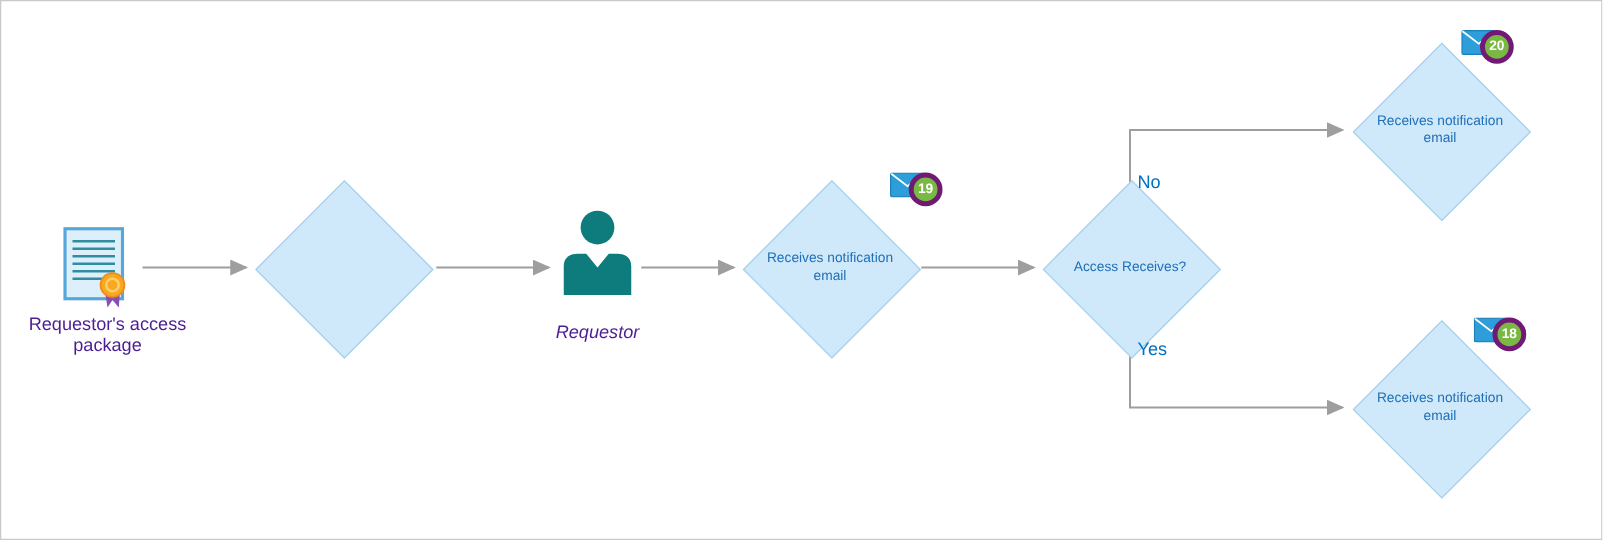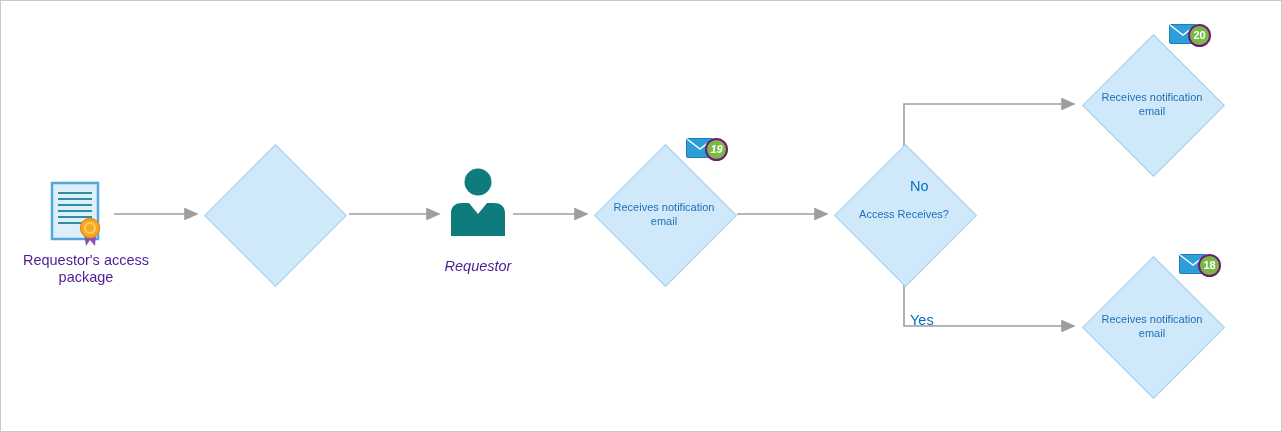--- a/index.html
+++ b/index.html
@@ -45,40 +45,39 @@
     position: absolute;
     text-align: center;
     color: #4c1d95;
     font-size: 14.5px;
     line-height: 1.15;
   }
   .branch-label {
     position: absolute;
     color: #0070c0;
     font-size: 14.5px;
-    margin-top: 40px;
   }
   .icon-abs { position: absolute; }
   
   .email {
     position: absolute;
     width: 40px; height: 34px;
   }
   .env {
     position: absolute;
     left: 0; top: 9;
     width: 28px; height: 20px;
   }
   .badge {
     position: absolute;
     right: -2px; top: 0;
     width: 19px; height: 19px;
     border-radius: 50%;
     background: #79b943;
-    border: 2px solid #701a75;
+    border: 4px solid #701a75;
     color: #ffffff;
     font-size: 11px;
     font-weight: bold;
     line-height: 19px;
     text-align: center;
     box-sizing: content-box;
   }
 </style>
 </head>
 <body>
@@ -122,21 +121,21 @@
   <svg class="icon-abs" style="left:447px; top:167px;" width="60" height="70" viewBox="0 0 60 70">
     <circle cx="30" cy="14" r="13.5" fill="#0e7c7d"></circle>
     <path d="M3,68 V45 c0,-7 5,-10 11,-10 h7 l9,11 9,-11 h7 c6,0 11,3 11,10 V68 Z" fill="#0e7c7d"></path>
   </svg>
   <div class="caption" style="left:417px; top:257px; width:120px;font-style:italic;">Requestor</div>
 
   <div class="diamond" style="left:593px; top:143px;">
     <div class="diamond-shape"></div>
     <div class="diamond-label">Receives notification email</div>
   </div>
-  <div class="email" style="left:685px; top:137px;font-style:italic;">
+  <div class="email" style="left:711px; top:137px;">
     <svg class="env" viewBox="0 0 28 20">
       <rect x="0.5" y="0.5" width="27" height="19" rx="1.5" fill="#2d9ed9" stroke="#1b7fb8"></rect>
       <path d="M1,1 L14,11 L27,1" fill="none" stroke="#ffffff" stroke-width="1.4"></path>
     </svg>
     <div class="badge">19</div>
   </div>
 
   <div class="diamond" style="left:833px; top:143px;">
     <div class="diamond-shape"></div>
     <div class="diamond-label">Access Receives?</div>

